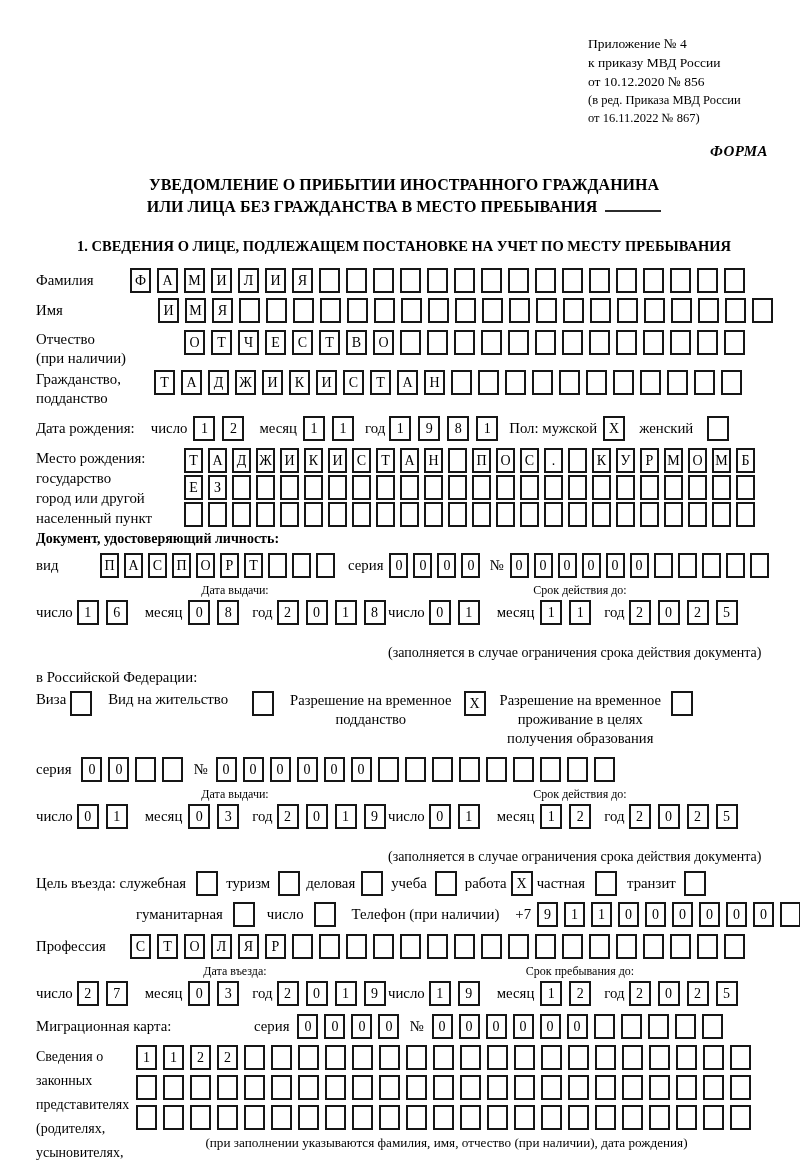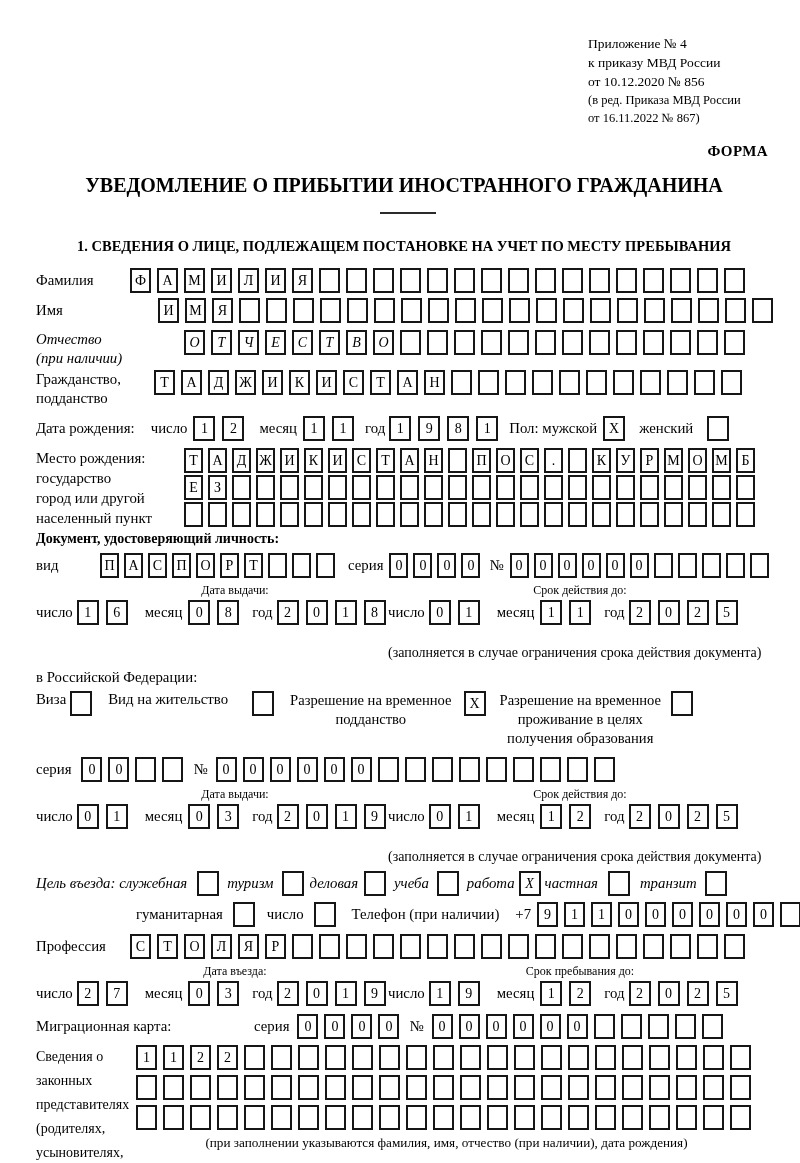--- a/index.html
+++ b/index.html
@@ -5,22 +5,22 @@
   * { box-sizing: border-box; }
   html,body { margin:0; padding:0; }
   body {
     width:800px; height:1163px; overflow:hidden;
     background:#ffffff; color:#000;
     font-family:"Liberation Serif","DejaVu Serif",serif;
     font-size:15px; padding:34px 28px 0 36px;
   }
   .appendix { margin-left:552px; font-size:13.5px; line-height:19px; }
   .appendix .amend { font-size:12.5px; line-height:18px; }
-  .forma { text-align:right; font-weight:bold; font-size:15px; margin:16px 4px 0 0; letter-spacing:.4px; }
-  .title { text-align:center; font-weight:bold; font-size:20px; line-height:22px; margin-top:14px; }
+  .forma { text-align:right; font-weight:bold; font-size:15px; margin:16px 4px 0 0; letter-spacing:.4px;font-style:italic; }
+  .title { text-align:center; font-weight:bold; font-size:16px; line-height:22px; margin-top:14px; }
   .blank { display:inline-block; width:56px; height:13px; border-bottom:2px solid #2b2b2b; margin-left:8px; }
   .sec-title { text-align:center; font-weight:bold; font-size:14.5px; margin:20px 0 13px 0; }
 
   .row { display:flex; align-items:center; margin-bottom:5px; }
   .rowtop { align-items:flex-start; }
   .lbl { flex:none; font-size:14.8px; }
   .lbl2 { line-height:19px; }
   .w94 { width:94px; } .w118 { width:118px; } .w148 { width:148px; } .w64 { width:64px; }
   .cells { display:inline-flex; flex:none; }
   .cell { flex:none; width:21px; height:25px; border:2px solid #161616; margin-right:6px;
@@ -62,21 +62,21 @@
   <div>к приказу МВД России</div>
   <div>от 10.12.2020 № 856</div>
   <div class="amend">(в ред. Приказа МВД России</div>
   <div class="amend">от 16.11.2022 № 867)</div>
 </div>
 
 <div class="forma">ФОРМА</div>
 
 <div class="title">
   <div>УВЕДОМЛЕНИЕ О ПРИБЫТИИ ИНОСТРАННОГО ГРАЖДАНИНА</div>
-  <div><span class="blank"></span></div>
+  <div><span>ИЛИ ЛИЦА БЕЗ ГРАЖДАНСТВА В МЕСТО ПРЕБЫВАНИЯ</span><span class="blank"></span></div>
 </div>
 
 <div class="sec-title">1. СВЕДЕНИЯ О ЛИЦЕ, ПОДЛЕЖАЩЕМ ПОСТАНОВКЕ НА УЧЕТ ПО МЕСТУ ПРЕБЫВАНИЯ</div>
 
 <div class="row">
   <span class="lbl w94">Фамилия</span>
   <span class="cells">
       <span class="cell">Ф</span>
       <span class="cell">А</span>
       <span class="cell">М</span>
@@ -125,21 +125,21 @@
       <span class="cell"></span>
       <span class="cell"></span>
       <span class="cell"></span>
       <span class="cell"></span>
       <span class="cell"></span>
       <span class="cell"></span>
       <span class="cell"></span>
     </span>
 </div>
 
-<div class="row rowtop" style="margin-bottom:2px;font-style:italic;">
+<div class="row rowtop" style="margin-bottom:2px;">
   <span class="lbl lbl2 w148">
     <span>Отчество</span><br>
     <span>(при наличии)</span>
   </span>
   <span class="cells">
       <span class="cell">О</span>
       <span class="cell">Т</span>
       <span class="cell">Ч</span>
       <span class="cell">Е</span>
       <span class="cell">С</span>
@@ -503,21 +503,21 @@
           <span class="cell">2</span>
           <span class="cell">0</span>
           <span class="cell">2</span>
           <span class="cell">5</span>
         </span>
     </div>
     <div class="dnote">(заполняется в случае ограничения срока действия документа)</div>
   </div>
 </div>
 
-<div class="row" style="margin-bottom:6px;font-style:italic;">
+<div class="row" style="margin-bottom:6px;">
   <span class="lbl">Цель въезда: служебная</span>
   <span class="cells dc box1 ml10">
       <span class="cell"></span>
     </span>
   <span class="lbl ml8">туризм</span>
   <span class="cells dc box1 ml8">
       <span class="cell"></span>
     </span>
   <span class="lbl ml6">деловая</span>
   <span class="cells dc box1 ml6">

